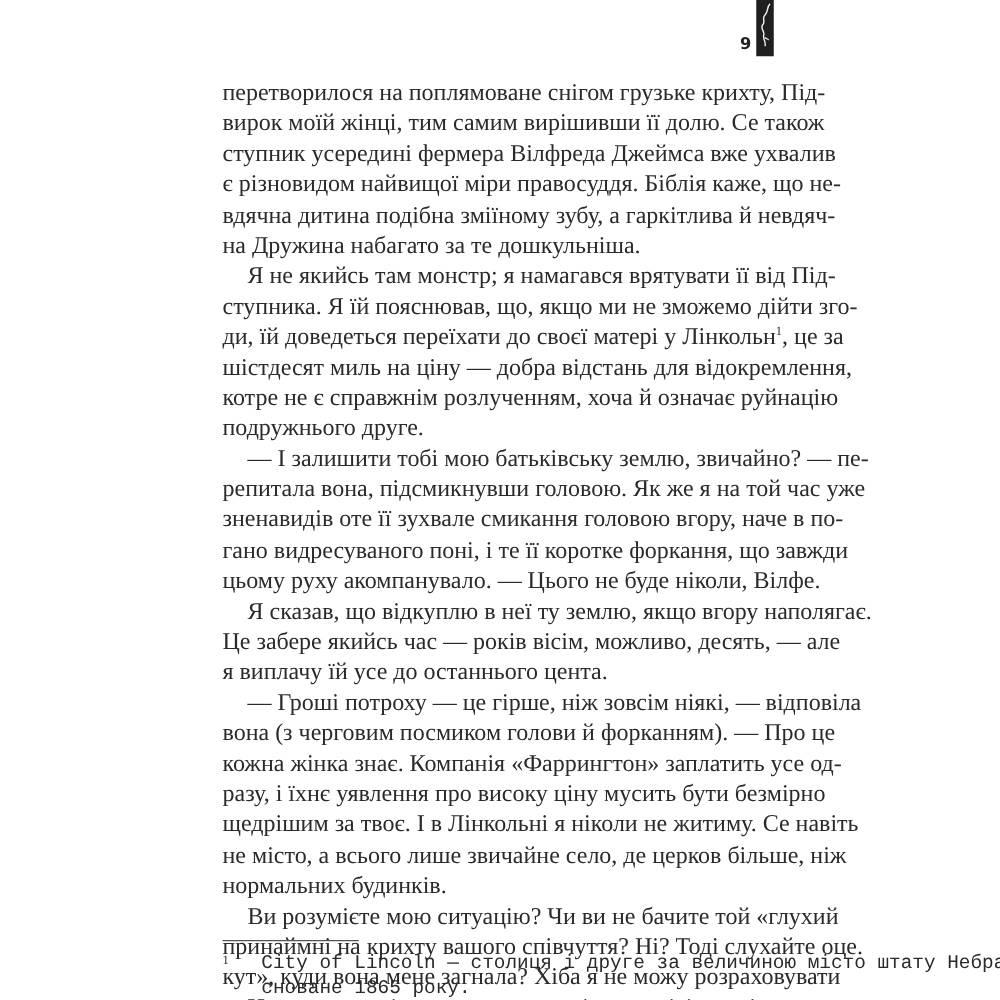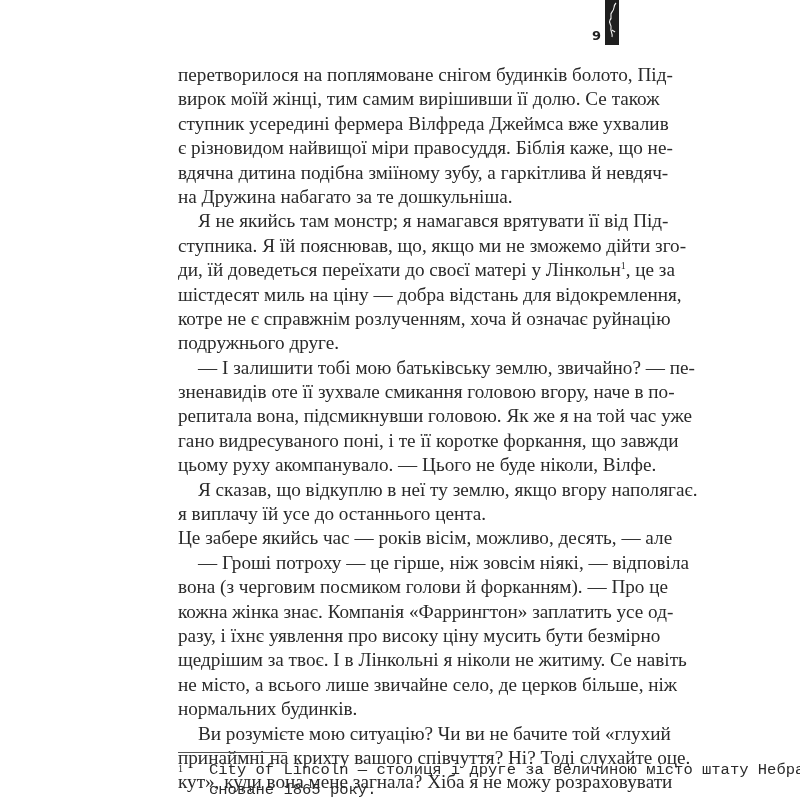--- a/index.html
+++ b/index.html
@@ -44,49 +44,49 @@
 
   <div class="header-tab">
     <svg viewBox="0 0 14 45">
       <path d="M11 3 C8 6, 10 9, 7 12 C4 15, 8 17, 5 20 C3 23, 7 25, 6 28 C5 31, 8 33, 7 37 M7 30 C8 31, 9 31, 10 32" fill="none" stroke="#f2f2f2" stroke-width="1.1"></path>
     </svg>
   </div>
 
   <div class="body-text">
 
     <div>
-      <span class="line">перетворилося на поплямоване снігом будинків болото, Під-</span>
+      <span class="line">перетворилося на поплямоване снігом грузьке крихту, Під-</span>
       <span class="line">вирок моїй жінці, тим самим вирішивши її долю. Се також</span>
       <span class="line">ступник усередині фермера Вілфреда Джеймса вже ухвалив</span>
       <span class="line">є різновидом найвищої міри правосуддя. Біблія каже, що не-</span>
       <span class="line">вдячна дитина подібна зміїному зубу, а гаркітлива й невдяч-</span>
       <span class="line last">на Дружина набагато за те дошкульніша.</span>
     </div>
 
     <div>
       <span class="line indent">Я не якийсь там монстр; я намагався врятувати її від Під-</span>
       <span class="line">ступника. Я їй пояснював, що, якщо ми не зможемо дійти зго-</span>
       <span class="line"><span>ди, їй доведеться переїхати до своєї матері у Лінкольн</span><sup class="fn">1</sup><span>, це за</span></span>
       <span class="line">шістдесят миль на ціну — добра відстань для відокремлення,</span>
       <span class="line">котре не є справжнім розлученням, хоча й означає руйнацію</span>
       <span class="line last">подружнього друге.</span>
     </div>
 
     <div>
       <span class="line indent">— І залишити тобі мою батьківську землю, звичайно? — пе-</span>
+      <span class="line">репитала вона, підсмикнувши головою. Як же я на той час уже</span>
       <span class="line">зненавидів оте її зухвале смикання головою вгору, наче в по-</span>
-      <span class="line">репитала вона, підсмикнувши головою. Як же я на той час уже</span>
       <span class="line">гано видресуваного поні, і те її коротке форкання, що завжди</span>
       <span class="line last">цьому руху акомпанувало. — Цього не буде ніколи, Вілфе.</span>
     </div>
 
     <div>
       <span class="line indent">Я сказав, що відкуплю в неї ту землю, якщо вгору наполягає.</span>
+      <span class="line">Це забере якийсь час — років вісім, можливо, десять, — але</span>
       <span class="line last">я виплачу їй усе до останнього цента.</span>
-      <span class="line">Це забере якийсь час — років вісім, можливо, десять, — але</span>
     </div>
 
     <div>
       <span class="line indent">— Гроші потроху — це гірше, ніж зовсім ніякі, — відповіла</span>
       <span class="line">вона (з черговим посмиком голови й форканням). — Про це</span>
       <span class="line">кожна жінка знає. Компанія «Фаррингтон» заплатить усе од-</span>
       <span class="line">разу, і їхнє уявлення про високу ціну мусить бути безмірно</span>
       <span class="line">щедрішим за твоє. І в Лінкольні я ніколи не житиму. Се навіть</span>
       <span class="line">не місто, а всього лише звичайне село, де церков більше, ніж</span>
       <span class="line last">нормальних будинків.</span>

